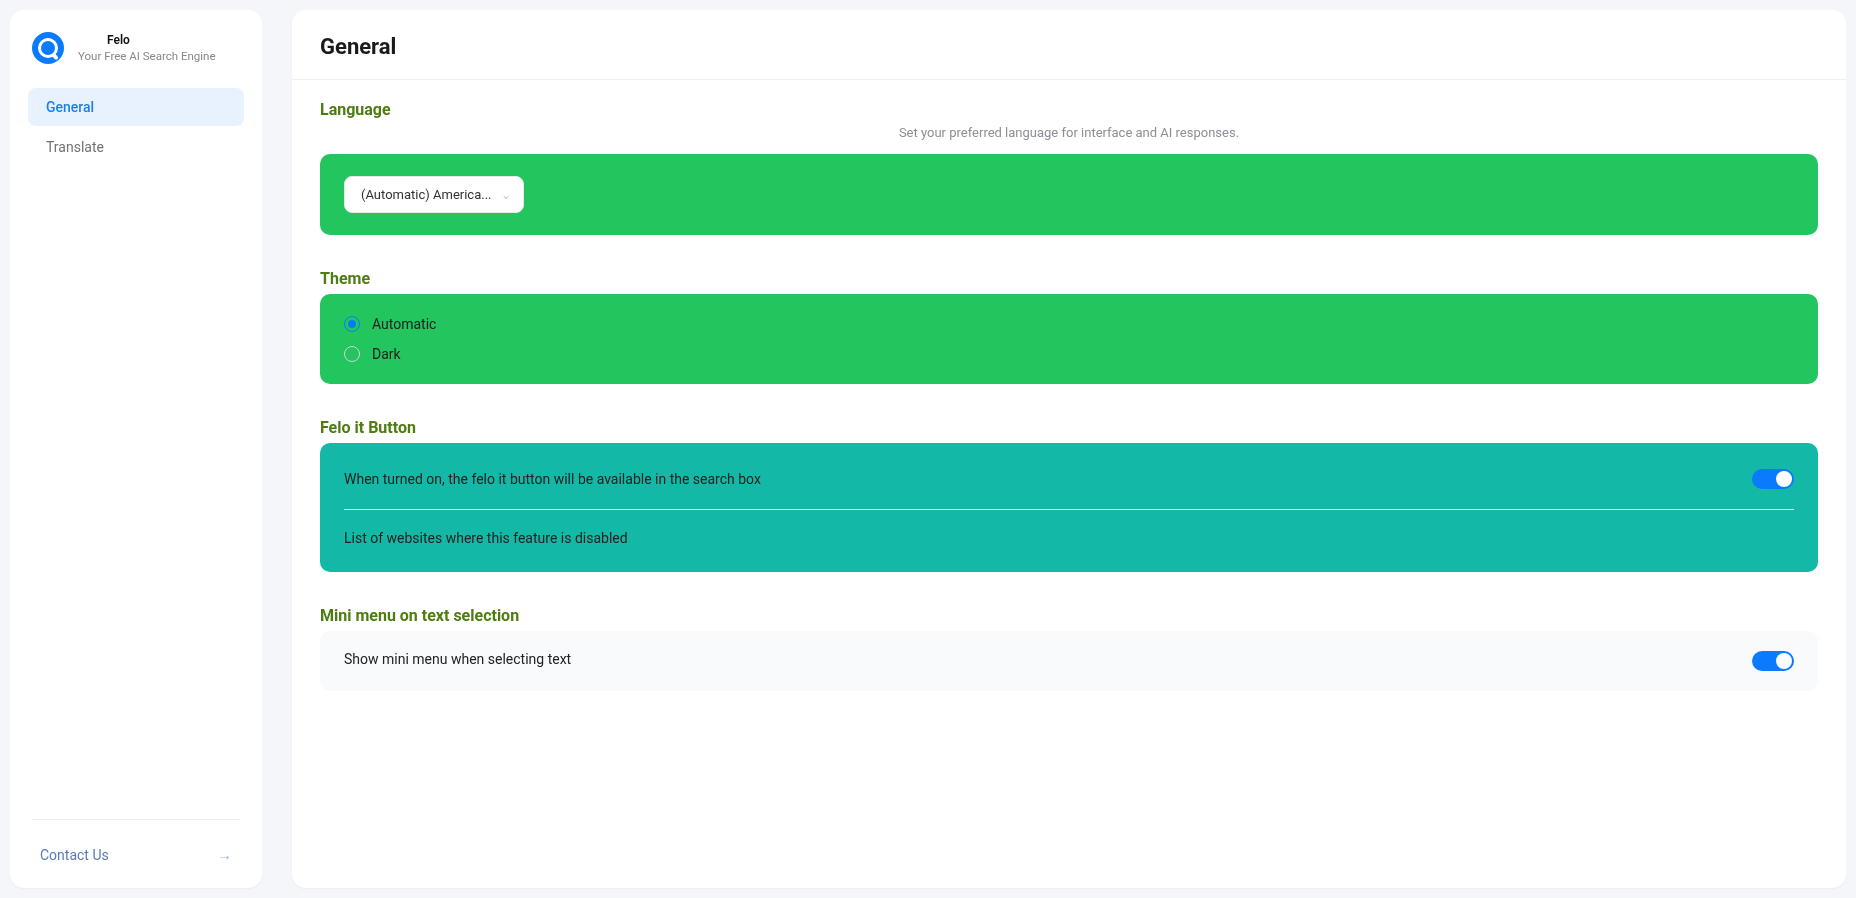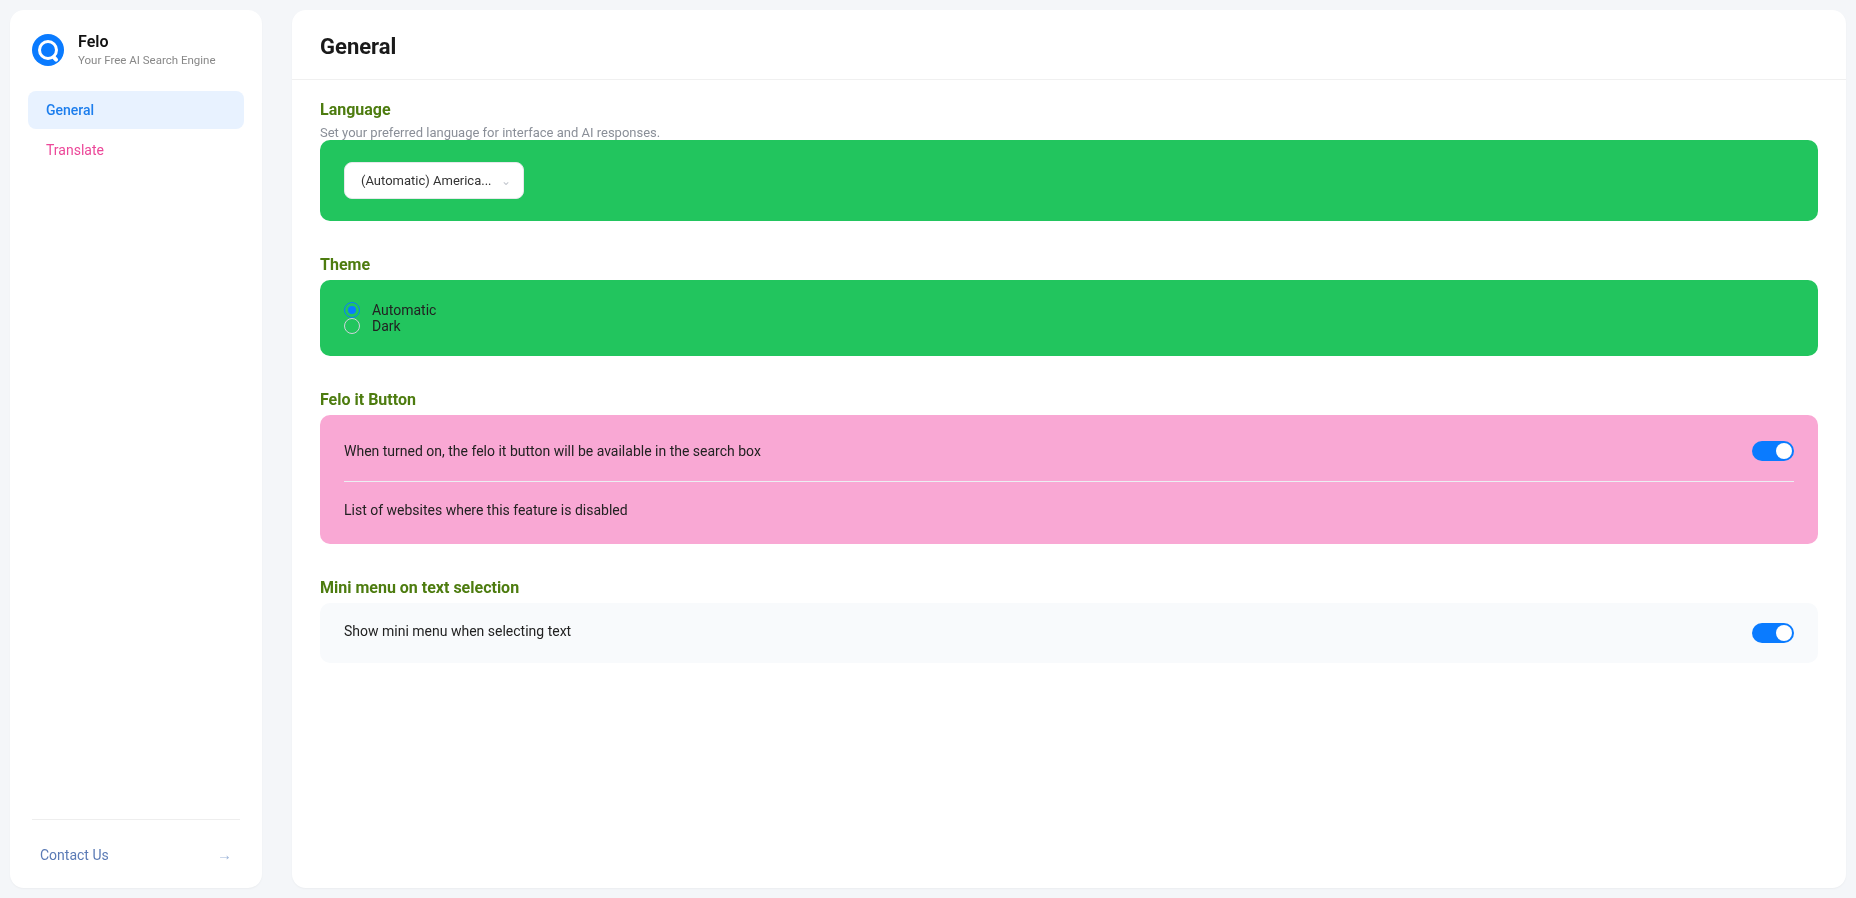--- a/index.html
+++ b/index.html
@@ -61,22 +61,23 @@
       height: 7px;
       background: #fff;
       position: absolute;
       bottom: 4px;
       right: 7px;
       transform: rotate(-45deg);
       border-radius: 2px;
     }
     .brand-title {
       font-weight: 600;
-      font-size: 16px;
+      font-size: 12px;
       color: #111;
+      margin-left: 29px;
     }
     .brand-sub {
       font-size: 11.5px;
       color: #888;
       margin-top: 2px;
     }
     .nav {
       padding: 0 18px;
       flex: 1;
     }
@@ -87,21 +88,21 @@
       color: #3b82f6;
       cursor: pointer;
       margin-bottom: 2px;
     }
     .nav-item.active {
       background: #e8f2ff;
       color: #1d7eed;
       font-weight: 500;
     }
     .nav-item:not(.active) {
-      color: #ec4899;
+      color: #737373;
     }
     .sidebar-divider {
       border-top: 1px solid #eee;
       margin: 0 22px 16px 22px;
     }
     .contact {
       display: flex;
       align-items: center;
       justify-content: space-between;
       padding: 10px 30px 6px 30px;
@@ -140,20 +141,22 @@
     }
     .section-title {
       font-size: 16px;
       font-weight: 700;
       color: #4d7c0f;
       margin-bottom: 6px;
     }
     .section-sub {
       font-size: 13px;
       color: #8a8f98;
+      margin-bottom: 14px;
+      text-align: center;
     }
     .panel {
       background: #22c55e;
       border-radius: 10px;
       padding: 22px 24px;
     }
     
     .select {
       display: inline-flex;
       align-items: center;
@@ -175,21 +178,21 @@
     }
     .chev-down {
       color: #c5c9d0;
       font-size: 12px;
       margin-left: 8px;
     }
     
     .radio-group {
       display: flex;
       flex-direction: column;
-      gap: 0;
+      gap: 14px;
     }
     .radio-row {
       display: flex;
       align-items: center;
       gap: 12px;
       cursor: pointer;
     }
     .radio {
       width: 16px;
       height: 16px;
@@ -209,21 +212,21 @@
       height: 8px;
       background: #0a7bff;
       border-radius: 50%;
     }
     .radio-label {
       font-size: 14px;
       color: #222;
     }
     
     .toggle-panel {
-      background: #f9a8d4;
+      background: #14b8a6;
       border-radius: 10px;
       padding: 6px 24px;
     }
     .toggle-row {
       display: flex;
       align-items: center;
       justify-content: space-between;
       padding: 20px 0;
     }
     .toggle-divider {

